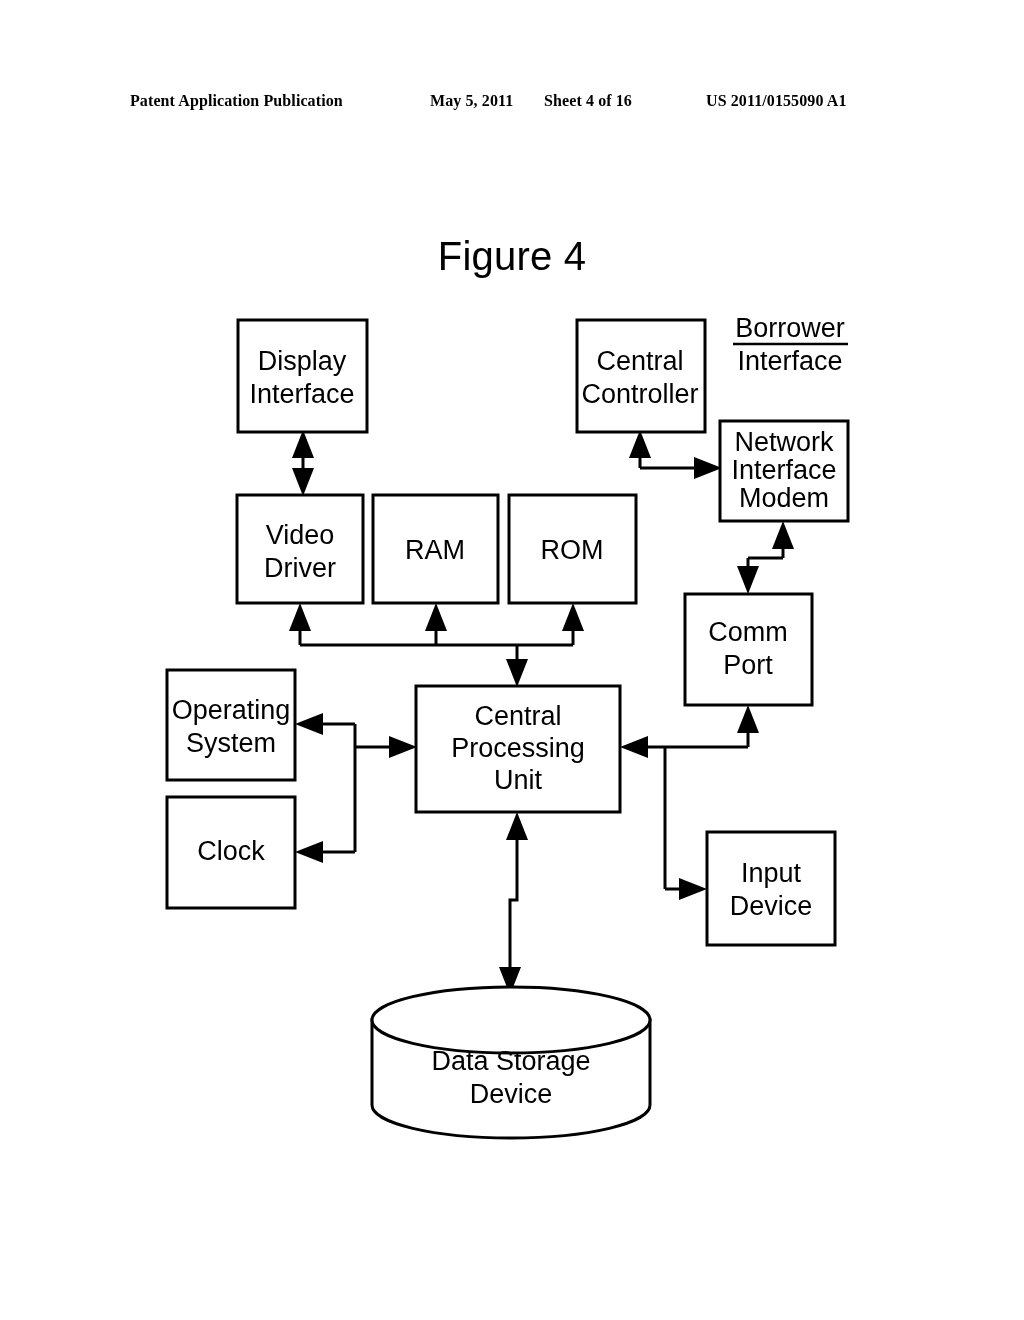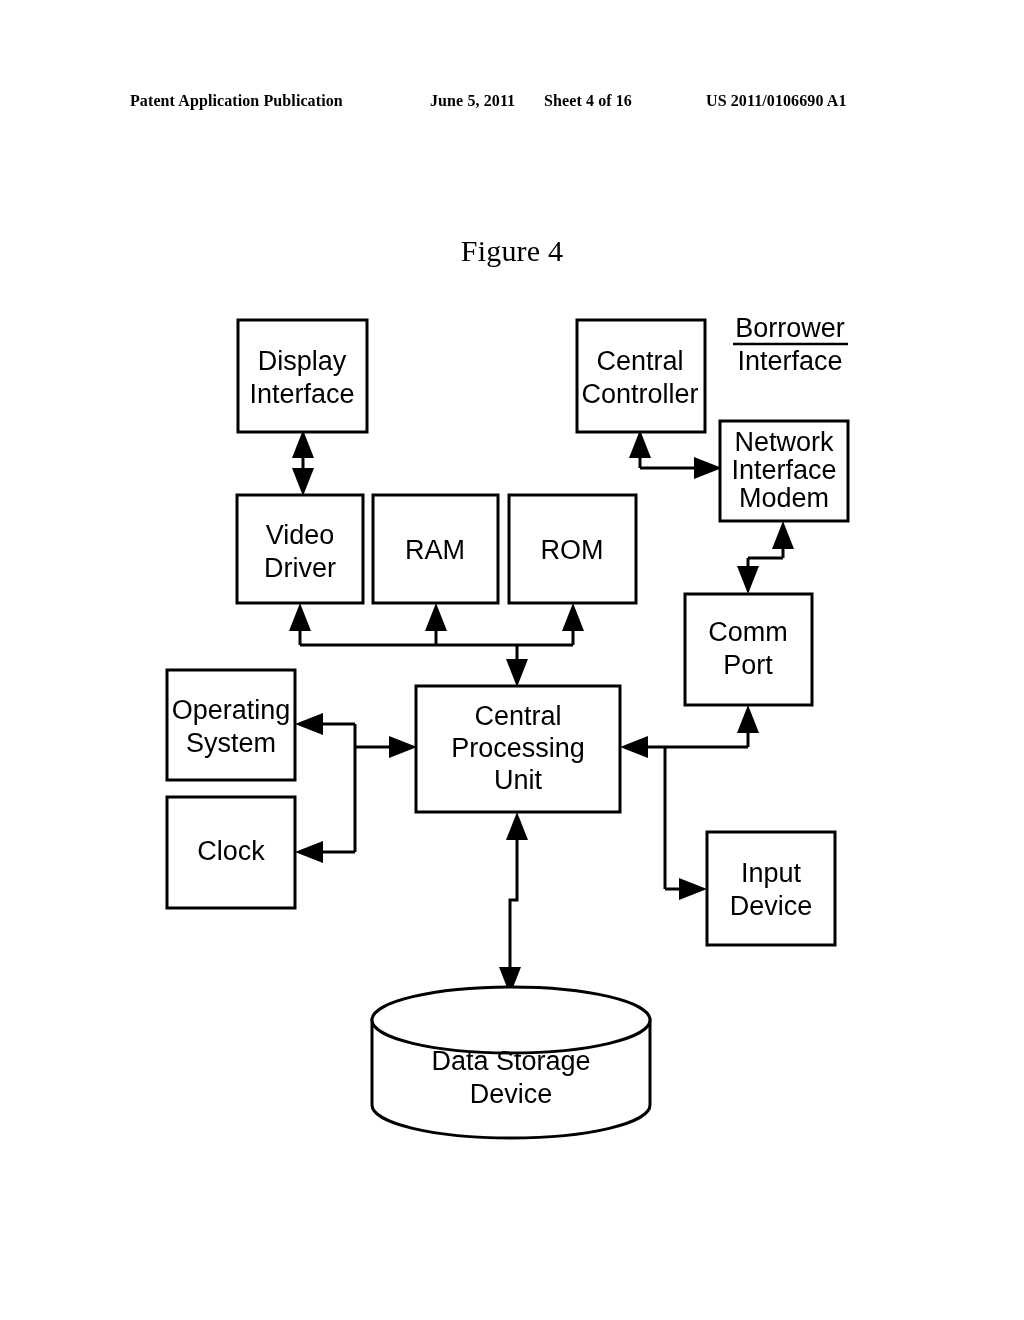--- a/index.html
+++ b/index.html
@@ -40,22 +40,22 @@
   .hdr-sheet { left: 544px; }
   .hdr-num   { left: 706px; }
 
   
   #figure-title {
     position: absolute;
     top: 234px;
     left: 0;
     width: 1024px;
     text-align: center;
-    font-size: 30px;
-    font-family: Liberation Serif, serif;
+    font-size: 40px;
+    font-family: Liberation Sans, sans-serif;
     letter-spacing: 0.2px;
   }
 
   
   #diagram-canvas {
     position: absolute;
     top: 0;
     left: 0;
     width: 1024px;
     height: 1320px;
@@ -99,23 +99,23 @@
   .arrow-head {
     fill: #000000;
     stroke: none;
   }
 </style>
 </head>
 <body>
 
 <div id="patent-header">
   <span class="hdr-item hdr-pub">Patent Application Publication</span>
-  <span class="hdr-item hdr-date">June 5, 2011</span>
+  <span class="hdr-item hdr-date">May 5, 2011</span>
   <span class="hdr-item hdr-sheet">Sheet 4 of 16</span>
-  <span class="hdr-item hdr-num">US 2011/0106690 A1</span>
+  <span class="hdr-item hdr-num">US 2011/0155090 A1</span>
 </div>
 
 <div id="figure-title">Figure 4</div>
 
 <div id="diagram-canvas">
 <svg id="diagram-svg" width="1024" height="1320" viewBox="0 0 1024 1320" xmlns="http://www.w3.org/2000/svg">
 
   <g>
     <line class="conn" x1="303" y1="441" x2="303" y2="486"></line>
     <polygon class="arrow-head" points="303,430 292,458 314,458"></polygon>

